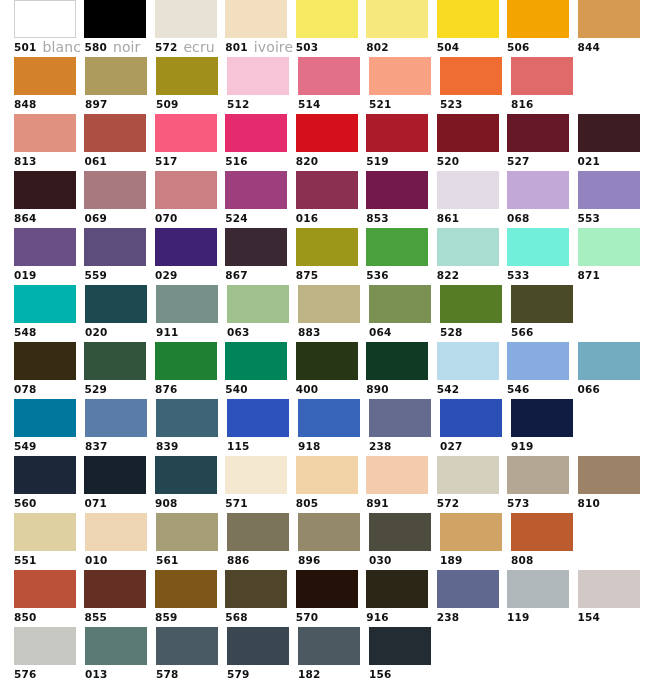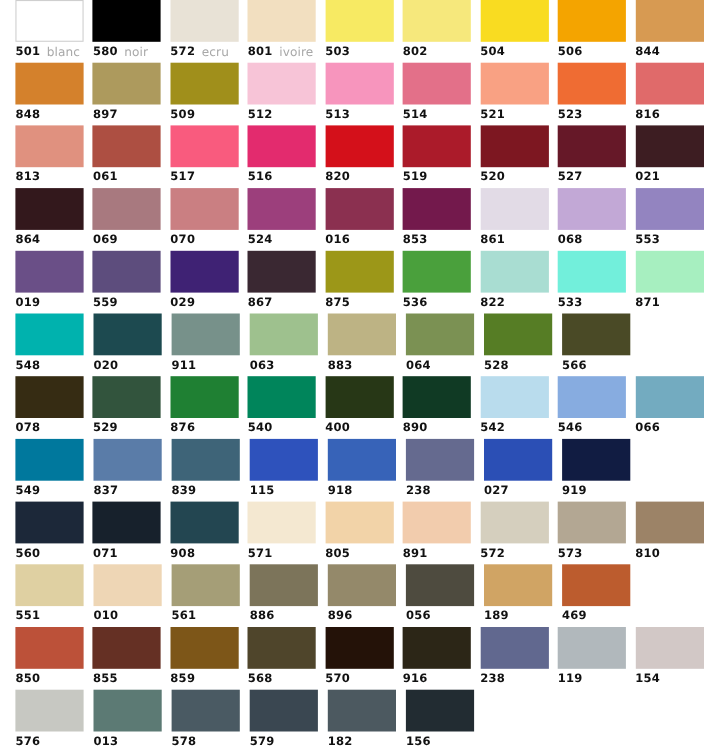--- a/index.html
+++ b/index.html
@@ -50,21 +50,21 @@
     white-space: nowrap;
     overflow: visible;
   }
   .swatch-code {
     font-size: 10.5px;
     font-weight: bold;
     color: #111111;
     letter-spacing: 0.2px;
   }
   .swatch-name {
-    font-size: 11px;
+    font-size: 14px;
     font-weight: normal;
     color: #a8a8a8;
     margin-left: 6px;
     letter-spacing: 0.1px;
   }
 </style>
 </head>
 <body>
 
 <div id="chart">
@@ -147,26 +147,20 @@
           <span class="swatch-code">509</span>
         </div>
       </div>
       <div class="swatch-cell">
         <div class="swatch-chip" style="background: rgb(247, 196, 215);"></div>
         <div class="swatch-label">
           <span class="swatch-code">512</span>
         </div>
       </div>
       <div class="swatch-cell">
-        <div class="swatch-chip" style="background: rgb(247, 149, 189);"></div>
-        <div class="swatch-label">
-          <span class="swatch-code">513</span>
-        </div>
-      </div>
-      <div class="swatch-cell">
         <div class="swatch-chip" style="background: rgb(227, 112, 137);"></div>
         <div class="swatch-label">
           <span class="swatch-code">514</span>
         </div>
       </div>
       <div class="swatch-cell">
         <div class="swatch-chip" style="background: rgb(249, 161, 131);"></div>
         <div class="swatch-label">
           <span class="swatch-code">521</span>
         </div>
@@ -591,33 +585,33 @@
       </div>
       <div class="swatch-cell">
         <div class="swatch-chip" style="background: rgb(148, 137, 106);"></div>
         <div class="swatch-label">
           <span class="swatch-code">896</span>
         </div>
       </div>
       <div class="swatch-cell">
         <div class="swatch-chip" style="background: rgb(78, 75, 63);"></div>
         <div class="swatch-label">
-          <span class="swatch-code">056</span>
+          <span class="swatch-code">030</span>
         </div>
       </div>
       <div class="swatch-cell">
         <div class="swatch-chip" style="background: rgb(208, 164, 100);"></div>
         <div class="swatch-label">
           <span class="swatch-code">189</span>
         </div>
       </div>
       <div class="swatch-cell">
         <div class="swatch-chip" style="background: rgb(188, 92, 46);"></div>
         <div class="swatch-label">
-          <span class="swatch-code">469</span>
+          <span class="swatch-code">808</span>
         </div>
       </div>
     </div>
     <div class="swatch-row">
       <div class="swatch-cell">
         <div class="swatch-chip" style="background: rgb(188, 81, 57);"></div>
         <div class="swatch-label">
           <span class="swatch-code">850</span>
         </div>
       </div>

